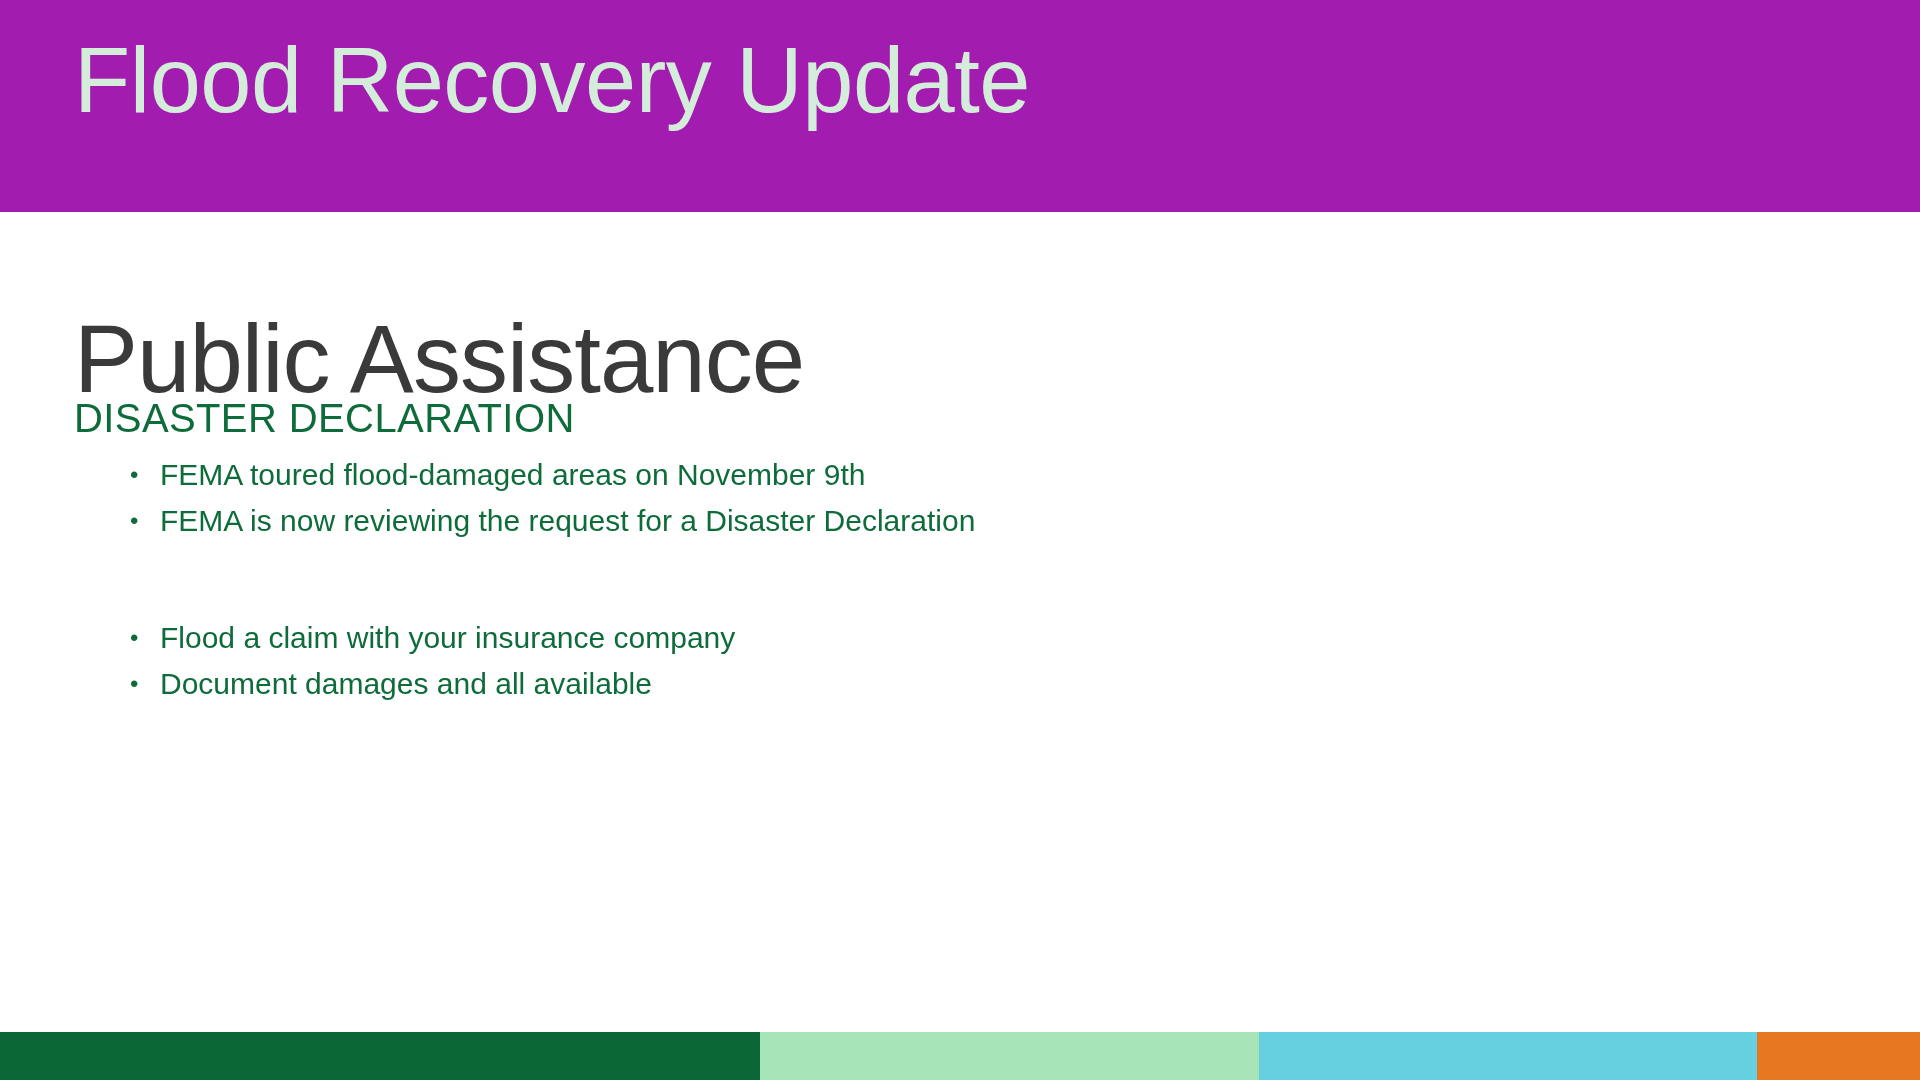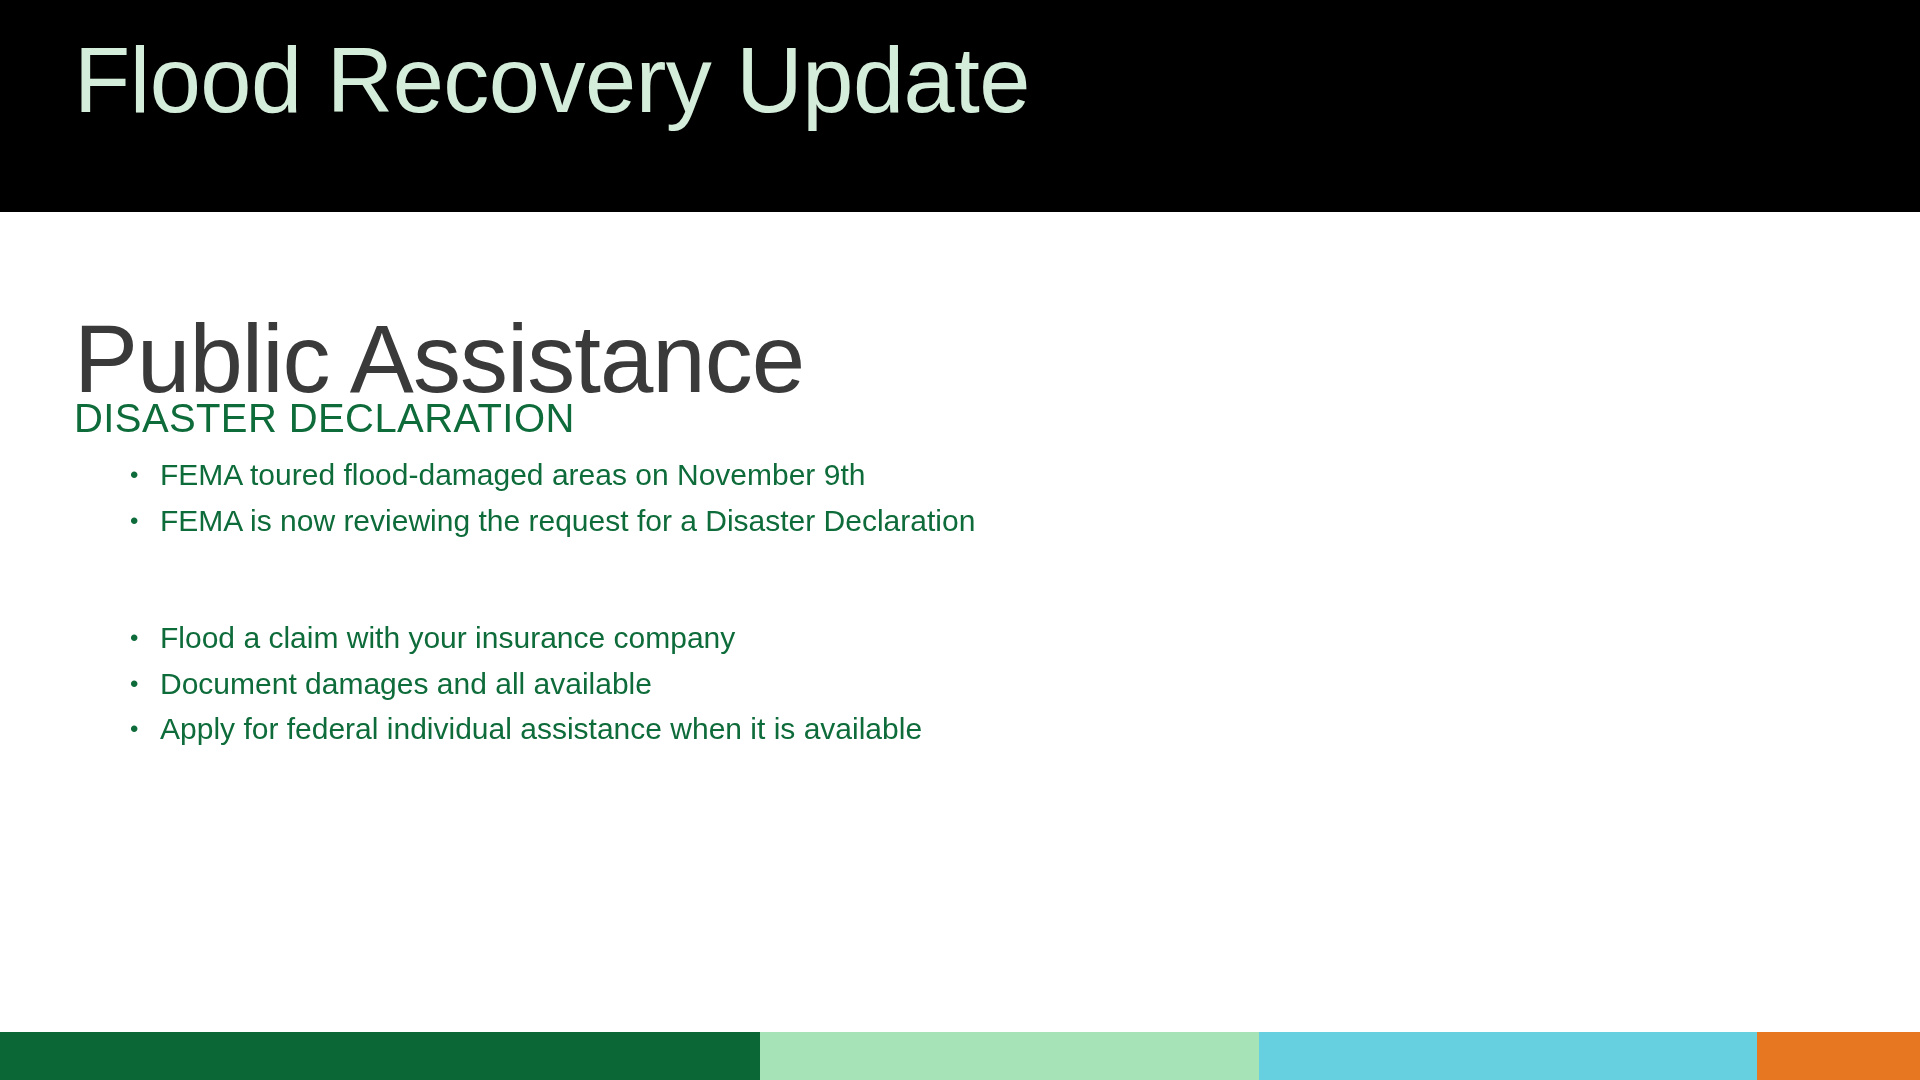--- a/index.html
+++ b/index.html
@@ -117,21 +117,21 @@
     height: 48px;
     display: flex;
   }
   .footer-swatch {
     height: 100%;
   }
 </style>
 </head>
 <body style="background: rgb(255, 255, 255);">
 
-<div class="header-band" style="background: #000000;">
+<div class="header-band" style="background: #a21caf;">
   <div class="header-title" style="color: rgb(212, 237, 218);">Flood Recovery Update</div>
 </div>
 
 <div class="slide-body">
 
   <h1 class="slide-heading" style="color: rgb(58, 58, 58);">Public Assistance</h1>
 
   <div class="sections">
 
     <section class="section">
@@ -139,21 +139,20 @@
       <ul class="bullet-list">
         <li class="bullet-item" style="color: rgb(14, 107, 58);">FEMA toured flood-damaged areas on November 9th</li>
         <li class="bullet-item" style="color: rgb(14, 107, 58);">FEMA is now reviewing the request for a Disaster Declaration</li>
       </ul>
     </section>
 
     <section class="section">
       <ul class="bullet-list">
         <li class="bullet-item" style="color: rgb(14, 107, 58);">Flood a claim with your insurance company</li>
         <li class="bullet-item" style="color: rgb(14, 107, 58);">Document damages and all available</li>
-        <li class="bullet-item" style="color: rgb(14, 107, 58);">Apply for federal individual assistance when it is available</li>
       </ul>
     </section>
 
   </div>
 </div>
 
 <div class="footer-bar">
   <div class="footer-swatch" style="background: rgb(11, 104, 54); width: 760px;"></div>
   <div class="footer-swatch" style="background: rgb(166, 227, 183); width: 499px;"></div>
   <div class="footer-swatch" style="background: rgb(102, 207, 224); width: 498px;"></div>

